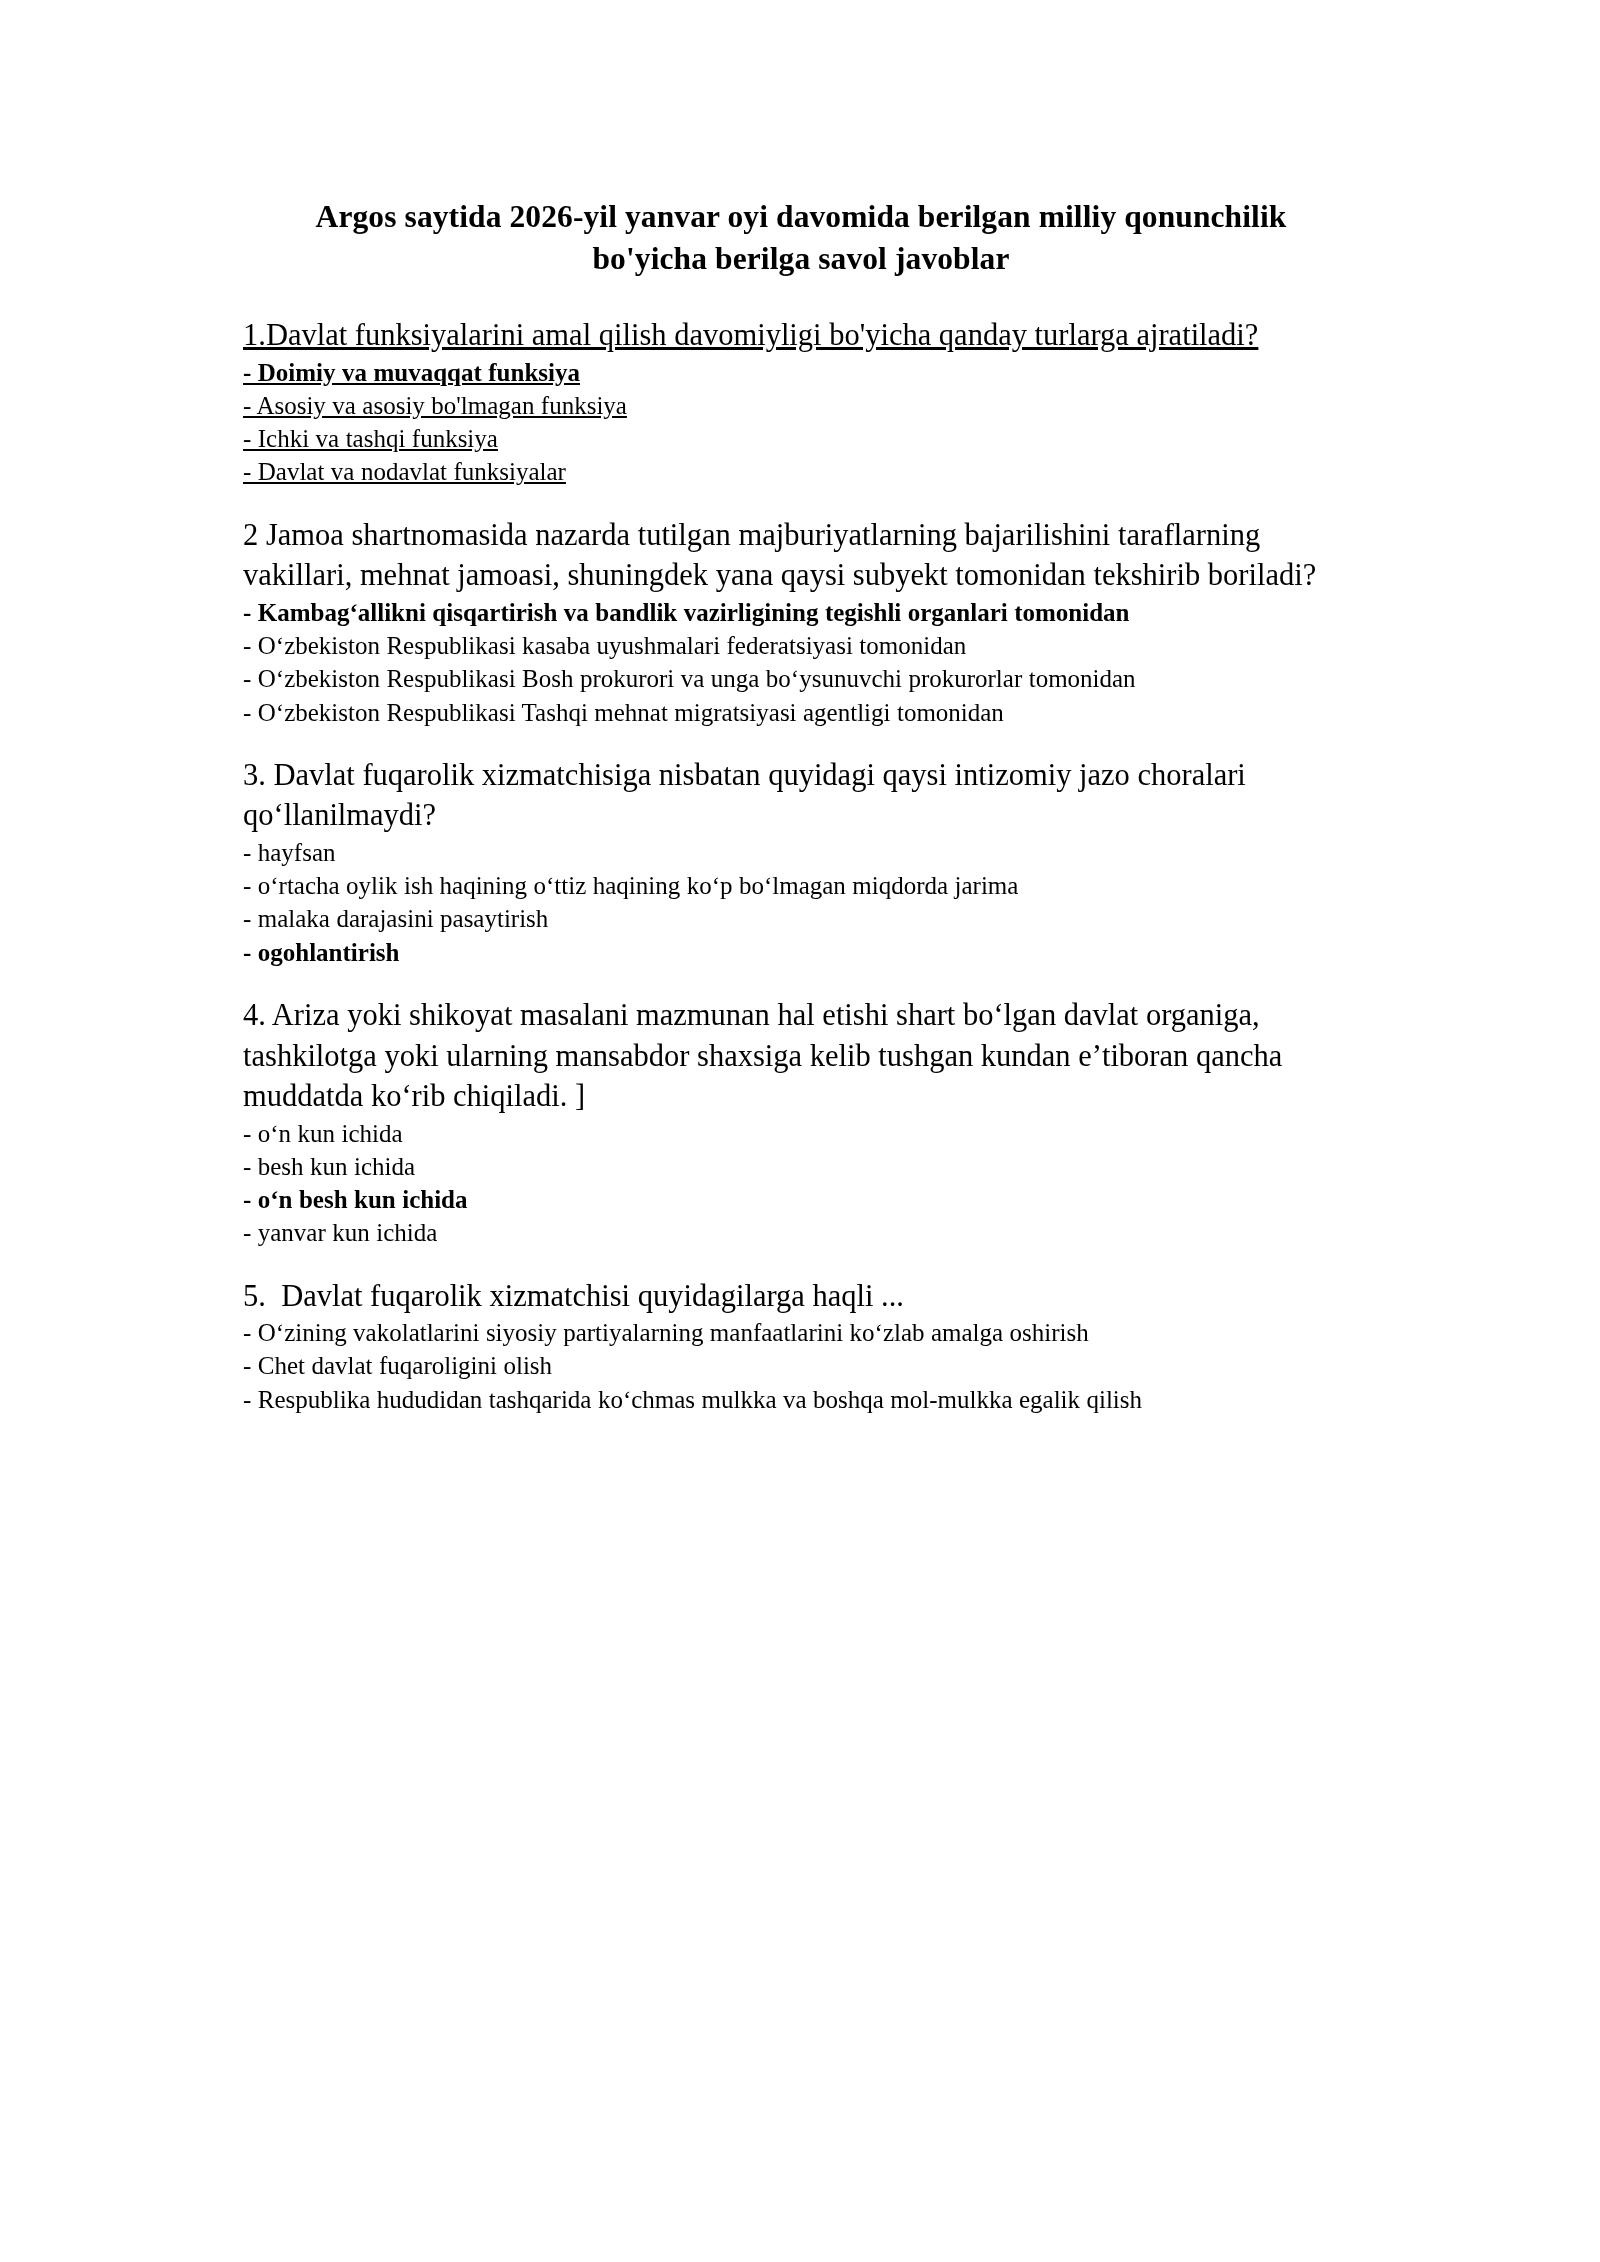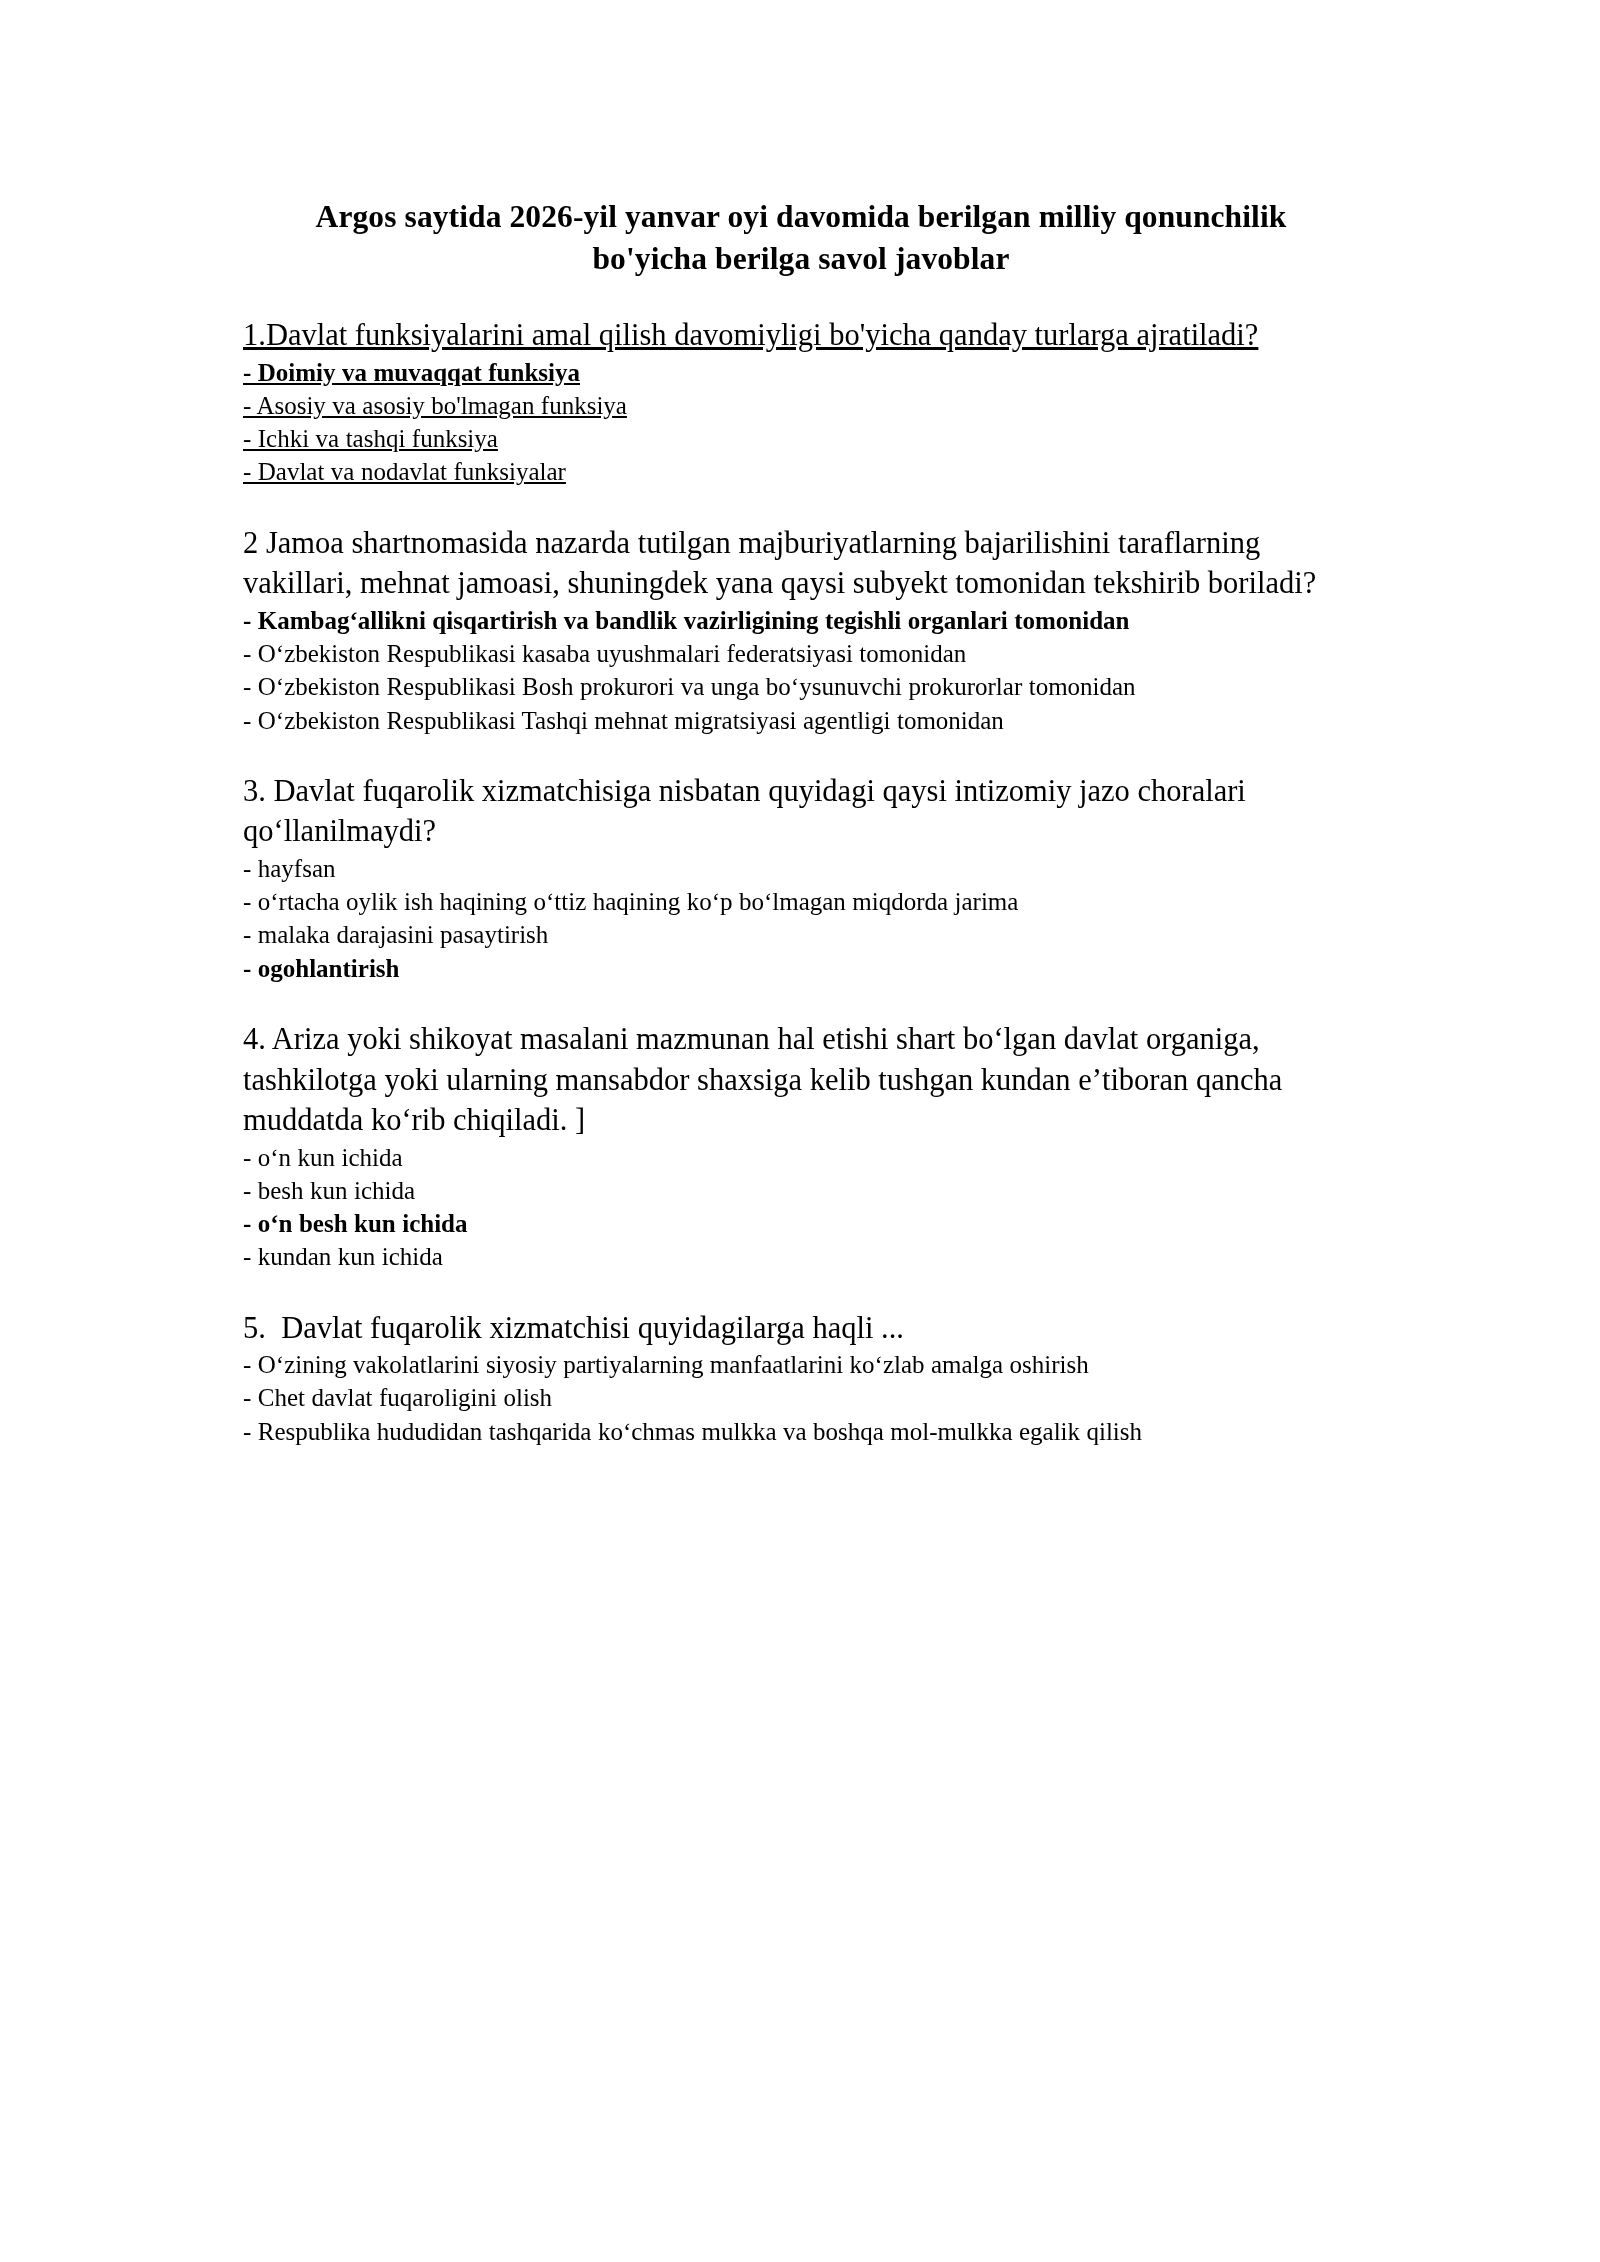--- a/index.html
+++ b/index.html
@@ -34,21 +34,21 @@
     padding-top: 196px;
     text-align: center;
     font-weight: bold;
     font-size: 31.5px;
     line-height: 1.32;
     letter-spacing: 0.1px;
     width: 1052px;
     margin-left: 32px;
   }
   .block {
-    margin-top: 34px;
+    margin-top: 26px;
   }
   .block.first {
     margin-top: 36px;
     text-decoration: underline;
   }
   .line {
     font-size: 25px;
     line-height: 1.33;
     margin: 0;
     text-align: left;
@@ -95,21 +95,21 @@
       <div class="line">- oʻrtacha oylik ish haqining oʻttiz haqining koʻp boʻlmagan miqdorda jarima</div>
       <div class="line">- malaka darajasini pasaytirish</div>
       <div class="line bold">- ogohlantirish</div>
     </div>
 
     <div class="block">
       <div class="q-line">4. Ariza yoki shikoyat masalani mazmunan hal etishi shart boʻlgan davlat organiga, tashkilotga yoki ularning mansabdor shaxsiga kelib tushgan kundan eʼtiboran qancha muddatda koʻrib chiqiladi. ]</div>
       <div class="line">- oʻn kun ichida</div>
       <div class="line">- besh kun ichida</div>
       <div class="line bold">- oʻn besh kun ichida</div>
-      <div class="line">- kundan kun ichida</div>
+      <div class="line">- yanvar kun ichida</div>
     </div>
 
     <div class="block">
       <div class="q-line">5.  Davlat fuqarolik xizmatchisi quyidagilarga haqli ...</div>
       <div class="line">- Oʻzining vakolatlarini siyosiy partiyalarning manfaatlarini koʻzlab amalga oshirish</div>
       <div class="line">- Chet davlat fuqaroligini olish</div>
       <div class="line">- Respublika hududidan tashqarida koʻchmas mulkka va boshqa mol-mulkka egalik qilish</div>
     </div>
 
   </div>

